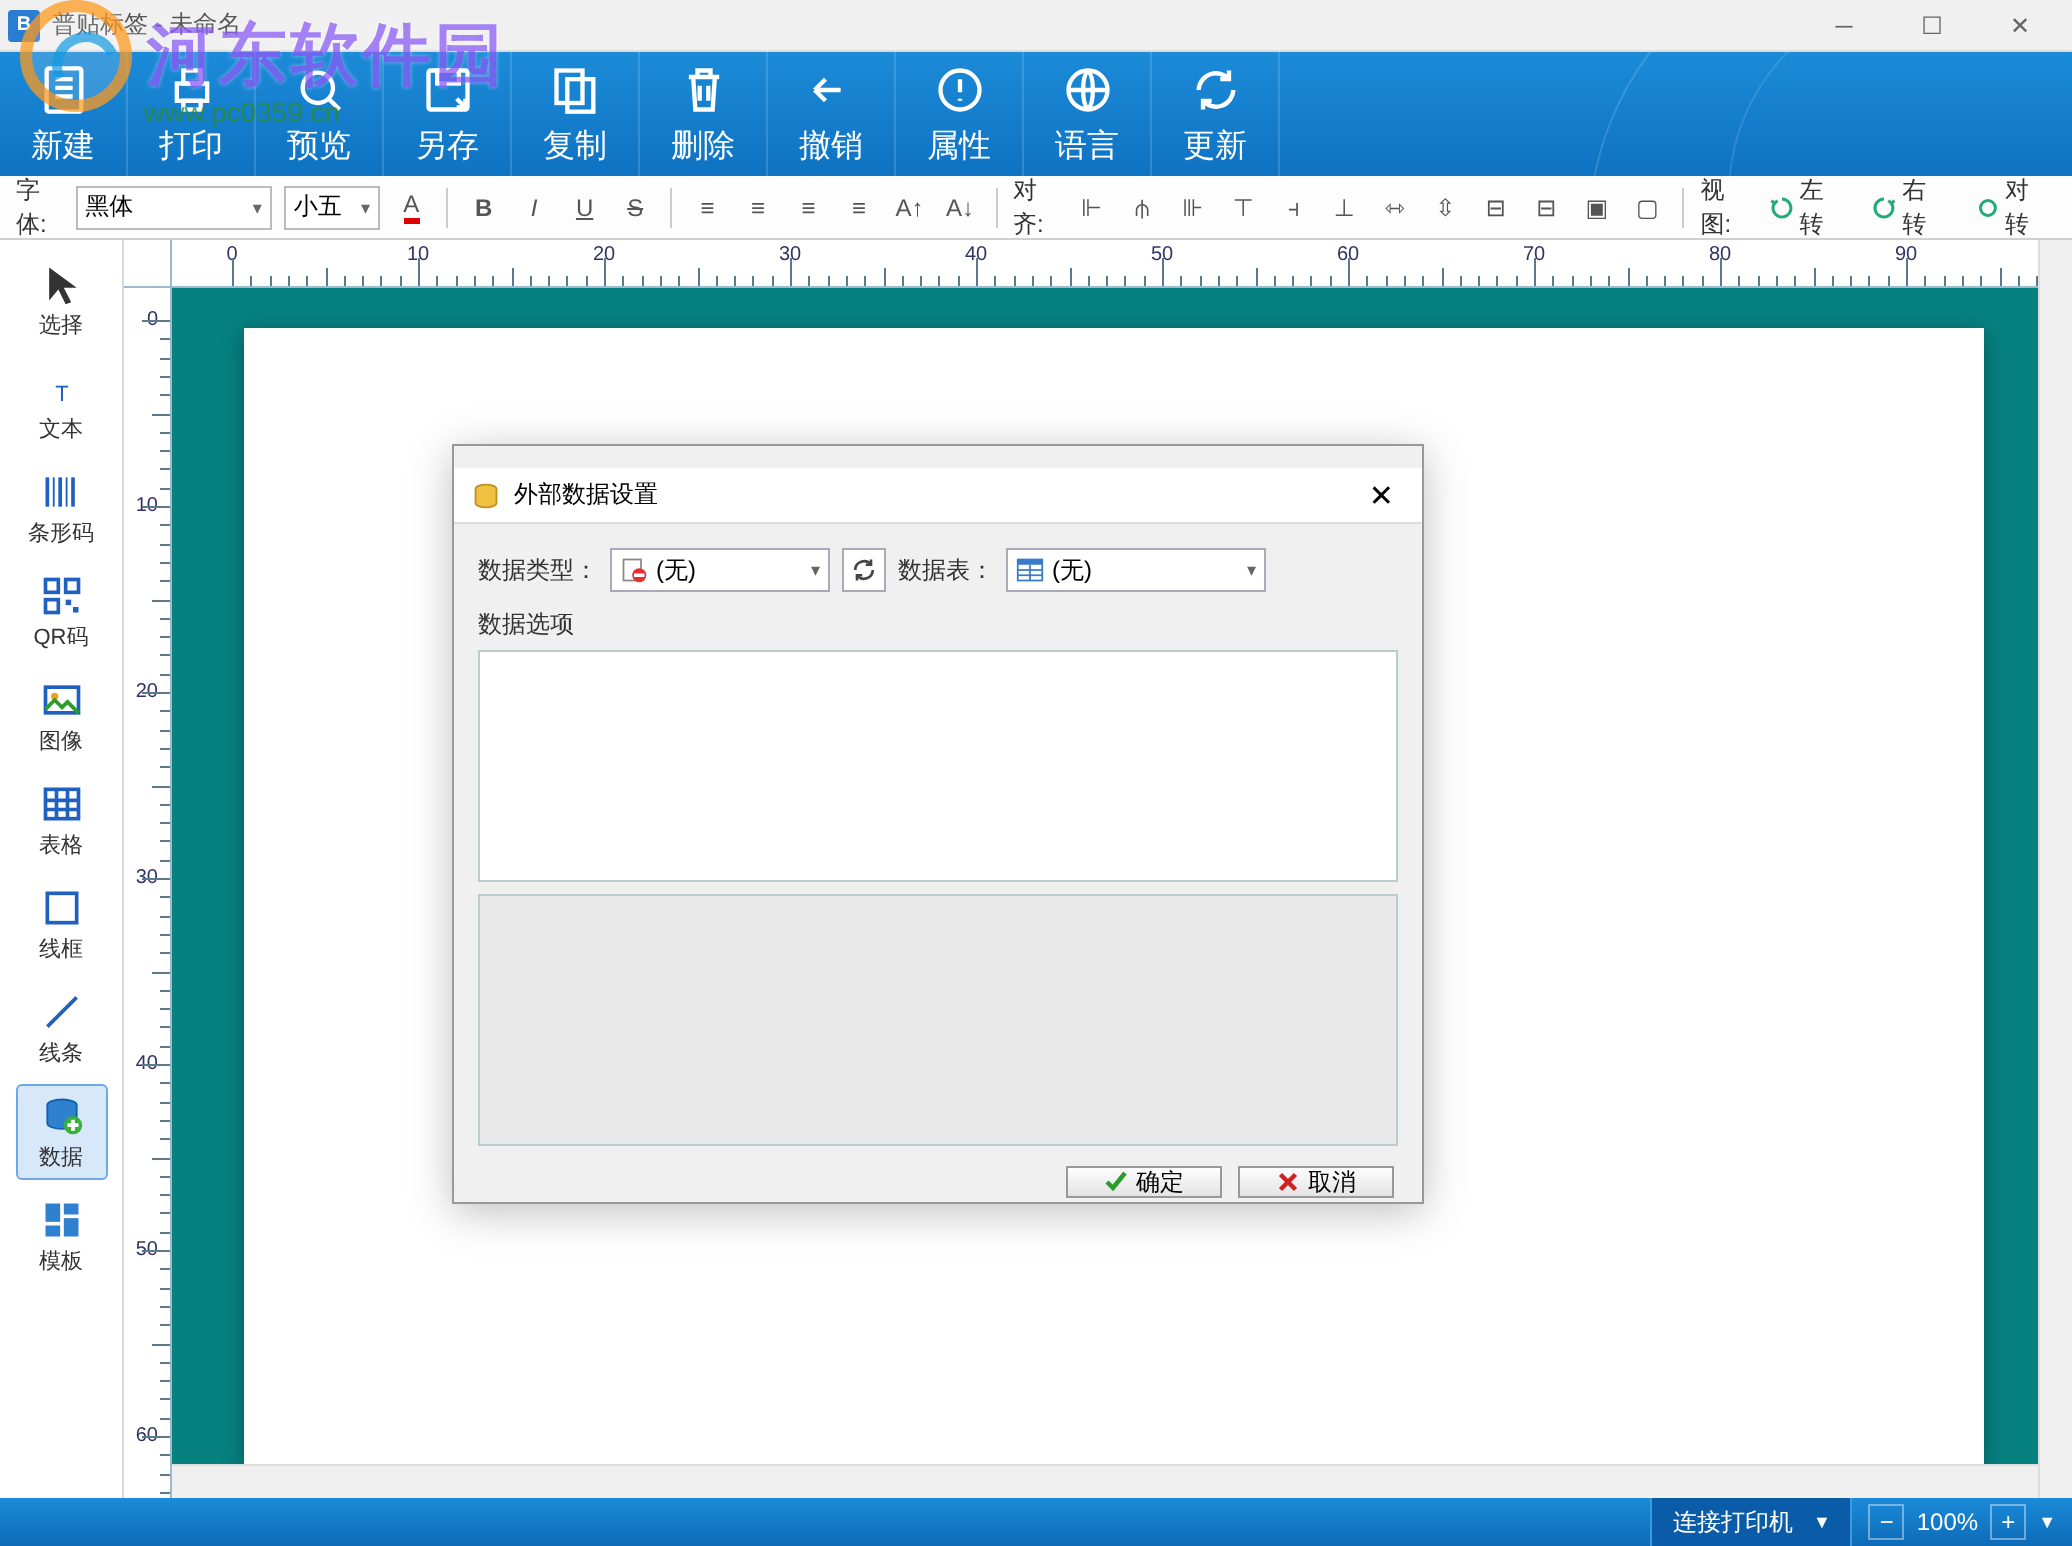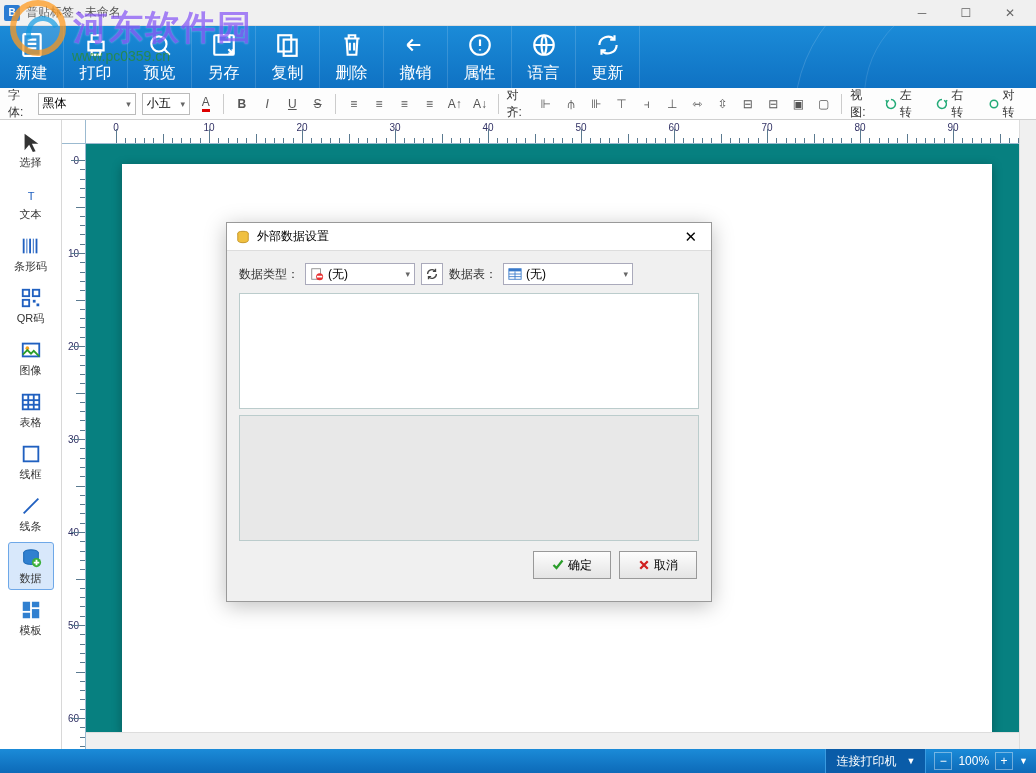--- a/index.html
+++ b/index.html
@@ -42,35 +42,35 @@
 .tick{position:absolute;background:#5a7a90;}
 .ruler-h .tick{bottom:0;width:1px;}
 .ruler-v .tick{right:0;height:1px;}
 .ruler-h .tlabel{position:absolute;bottom:10px;font-size:10px;color:#336;transform:translateX(-50%);}
 .ruler-v .tlabel{position:absolute;right:6px;font-size:10px;color:#336;transform:translateY(-50%);}
 .canvas-bg{position:absolute;left:24px;top:24px;right:0;bottom:0;background:#078080;overflow:hidden;}
 .page{position:absolute;left:36px;top:20px;width:870px;height:570px;background:#fff;box-shadow:0 2px 10px rgba(0,0,0,0.3);}
 .selbox{position:absolute;left:614px;top:180px;width:6px;height:192px;background:#1a5aa8;}
 .handle{position:absolute;width:10px;height:10px;background:#4aa0f0;border:1px solid #1a5aa8;border-radius:50%;}
 .dialog{position:absolute;left:226px;top:222px;width:486px;height:380px;background:#f0f0f0;border:1px solid #999;box-shadow:0 4px 20px rgba(0,0,0,0.25);z-index:10;}
-.dialog .dtitle{height:28px;display:flex;align-items:center;padding:0 8px;background:#fff;border-bottom:1px solid #ddd;}
+.dialog .dtitle{height:28px;display:flex;align-items:center;padding:0 8px;background:#fff;border-bottom:1px solid #ddd;margin-top:11px;}
 .dialog .dtitle .dicon{width:16px;height:16px;margin-right:6px;display:inline-flex;align-items:center;justify-content:center;}
 .dialog .dtitle .dclose{margin-left:auto;font-size:15px;cursor:pointer;padding:0 6px;font-family:Arial;}
 .dialog .dbody{padding:12px;}
 .dialog .row{display:flex;align-items:center;margin-bottom:8px;}
 .dialog .flabel{color:#333;margin-right:6px;white-space:nowrap;}
 .dialog .dcombo{height:22px;border:1px solid #aab;background:#fff;display:inline-flex;align-items:center;padding:0 18px 0 4px;position:relative;flex:0 0 auto;}
 .dialog .dcombo:after{content:"▾";position:absolute;right:4px;color:#666;font-size:9px;}
 .dialog .dcombo .cic{width:14px;height:14px;margin-right:4px;}
 .dialog .smbtn{width:22px;height:22px;border:1px solid #aab;background:#fff;display:inline-flex;align-items:center;justify-content:center;margin:0 6px;cursor:pointer;}
 .dialog .optlabel{color:#333;margin:4px 0;}
 .dialog .optbox{width:460px;height:116px;border:1px solid #bcc;background:#fff;}
 .dialog .prevbox{width:460px;height:126px;border:1px solid #bcc;background:#e8e8e8;margin-top:6px;}
 .dialog .dbtns{display:flex;justify-content:flex-end;gap:8px;margin-top:10px;padding-right:2px;}
-.dialog .dbtn{width:78px;height:28px;border:1px solid #999;background:linear-gradient(#fdfdfd,#e4e4e4);display:inline-flex;align-items:center;justify-content:center;gap:4px;cursor:pointer;}
+.dialog .dbtn{width:78px;height:16px;border:1px solid #999;background:linear-gradient(#fdfdfd,#e4e4e4);display:inline-flex;align-items:center;justify-content:center;gap:4px;cursor:pointer;}
 .statusbar{height:24px;background:linear-gradient(#1b8bd8,#0d6ab8);display:flex;align-items:center;color:#fff;position:absolute;left:0;right:0;bottom:0;}
 .statusbar .pconn{margin-left:auto;background:#0a5ca8;height:24px;display:flex;align-items:center;padding:0 10px;border-left:1px solid #3a9be0;border-right:1px solid #3a9be0;}
 .statusbar .pconn .dd{margin-left:10px;font-size:9px;}
 .statusbar .zoom{display:flex;align-items:center;height:24px;padding:0 8px;gap:6px;}
 .statusbar .zbtn{width:18px;height:18px;border:1px solid rgba(255,255,255,0.4);display:inline-flex;align-items:center;justify-content:center;cursor:pointer;font-size:12px;}
 .scrollbar-v{position:absolute;right:0;top:0;bottom:0;width:17px;background:#f0f0f0;border-left:1px solid #ddd;}
 .scrollbar-h{position:absolute;left:24px;right:17px;bottom:0;height:17px;background:#f0f0f0;border-top:1px solid #ddd;}
 </style>
 </head>
 <body>
@@ -584,20 +584,21 @@
         <svg class="cic" viewBox="0 0 16 16">
             <rect x="1" y="2" width="14" height="12" fill="#fff" stroke="#3a7aca"></rect>
             <rect x="1" y="2" width="14" height="3" fill="#3a7aca"></rect>
             <line x1="1" y1="8" x2="15" y2="8" stroke="#3a7aca"></line>
             <line x1="1" y1="11" x2="15" y2="11" stroke="#3a7aca"></line>
             <line x1="8" y1="5" x2="8" y2="14" stroke="#3a7aca"></line>
           </svg>
         <span>(无)</span>
       </span>
     </div>
+    <div class="optlabel">数据选项</div>
     <div class="optbox"></div>
     <div class="prevbox"></div>
     <div class="dbtns">
       <div class="dbtn">
           <svg width="12" height="12" viewBox="0 0 16 16">
             <path d="M2 8l4 4 8-10" fill="none" stroke="#2a9d2a" stroke-width="3"></path>
           </svg>
           <span>确定</span>
         </div>
       <div class="dbtn">

